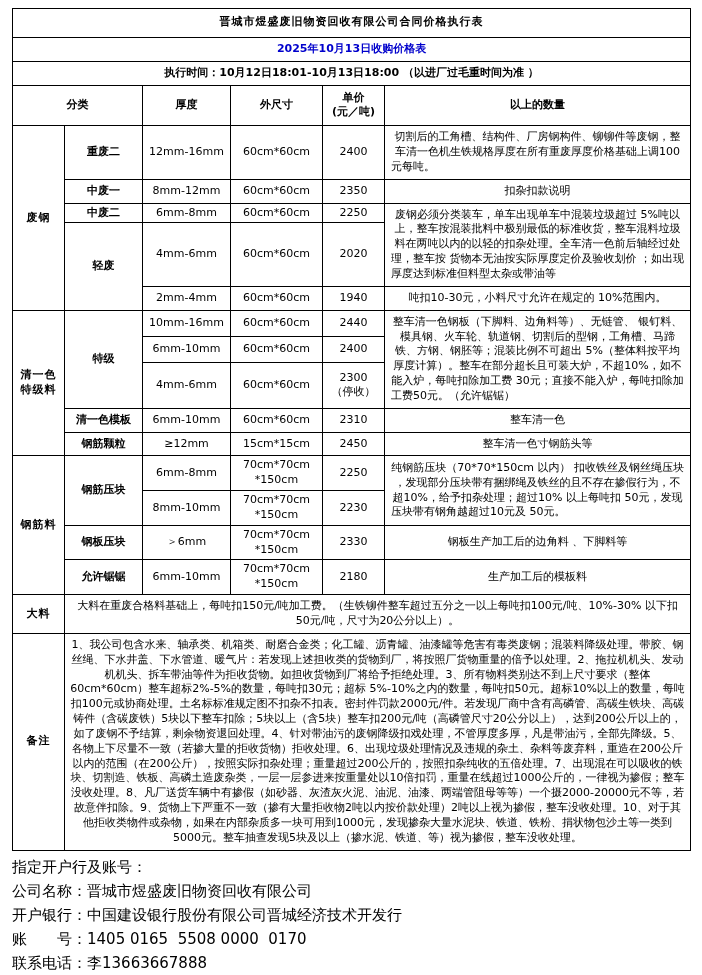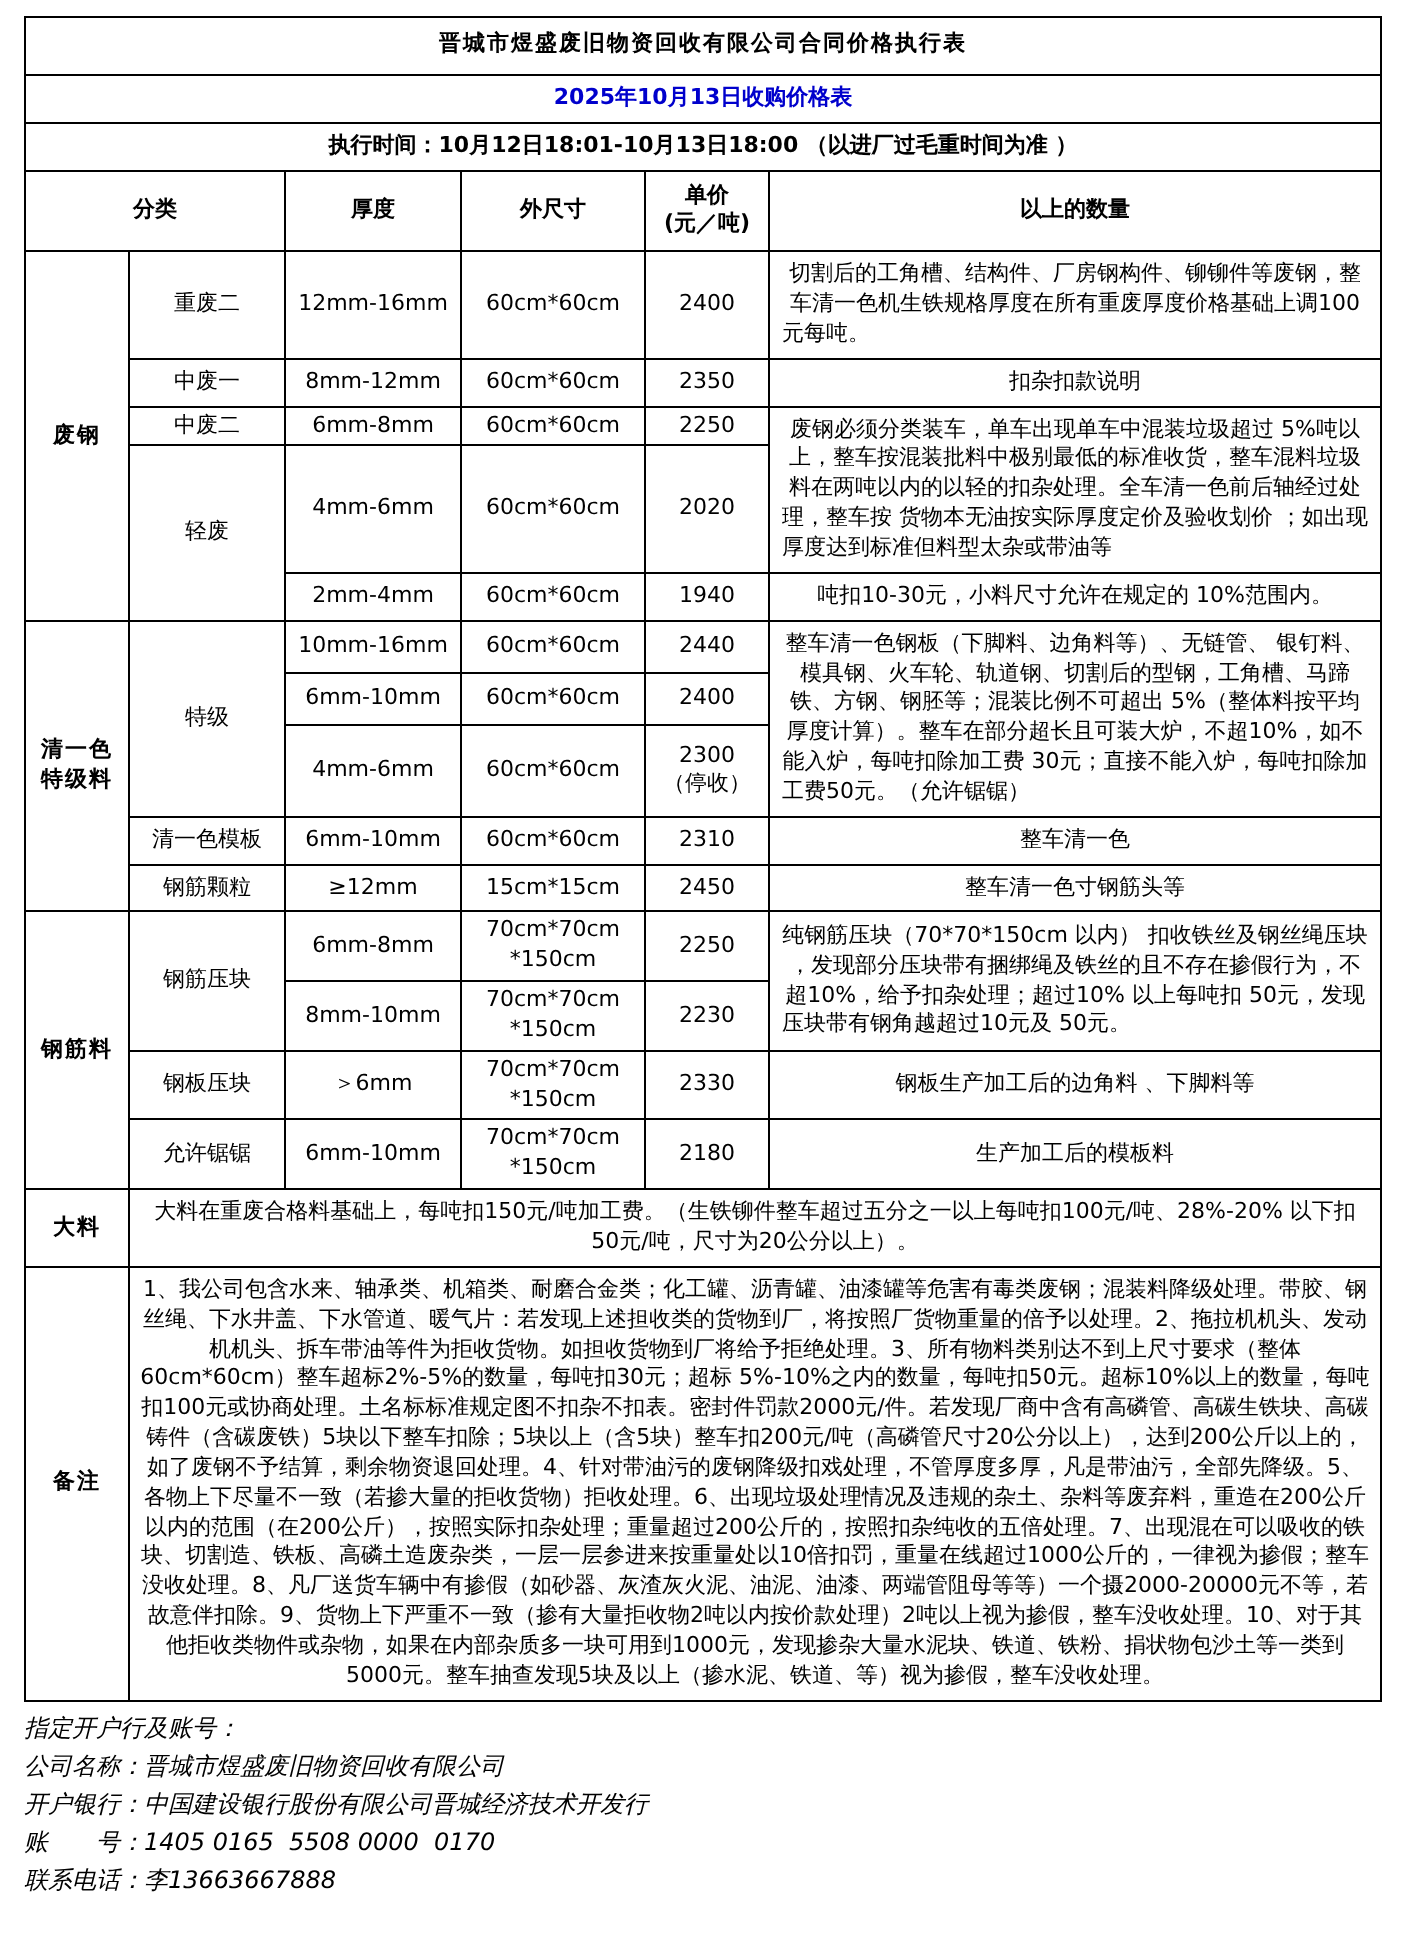--- a/index.html
+++ b/index.html
@@ -49,21 +49,21 @@
     font-weight:bold;
     font-size:12px;
     padding:5px 0 !important;
   }
   .grp{
     font-weight:bold;
     font-size:13px;
     letter-spacing:1px;
   }
   .sub{
-    font-weight:normal;
+    font-weight:bold;
     font-size:12px;
   }
   .price{
     font-weight:normal;
     font-size:12px;
   }
   .desc{
     text-align:justify;
     text-align-last:left;
     font-size:10.5px;
@@ -83,23 +83,22 @@
     padding:4px 5px !important;
   }
   .daliao{
     text-align:justify;
     font-size:10.5px;
     line-height:1.5;
     padding:4px 6px !important;
   }
   .footer{
     margin-top:4px;
-    font-size:12px;
+    font-size:15px;
     line-height:1.6;
-    font-style:italic;
   }
   .footer div{white-space:pre;}
 </style>
 </head>
 <body>
 
 <div class="page">
 <table class="main">
   <colgroup>
     <col style="width:52px">
@@ -220,21 +219,21 @@
   <tr>
     <td class="sub">允许锯锯</td>
     <td>6mm-10mm</td>
     <td>70cm*70cm<br>*150cm</td>
     <td class="price">2180</td>
     <td class="desc-c">生产加工后的模板料</td>
   </tr>
 
   <tr>
     <td class="grp">大料</td>
-    <td class="daliao" colspan="5">大料在重废合格料基础上，每吨扣150元/吨加工费。（生铁铆件整车超过五分之一以上每吨扣100元/吨、28%-20% 以下扣50元/吨，尺寸为20公分以上）。</td>
+    <td class="daliao" colspan="5">大料在重废合格料基础上，每吨扣150元/吨加工费。（生铁铆件整车超过五分之一以上每吨扣100元/吨、10%-30% 以下扣50元/吨，尺寸为20公分以上）。</td>
   </tr>
 
   <tr>
     <td class="grp">备注</td>
     <td class="bignote" colspan="5">1、我公司包含水来、轴承类、机箱类、耐磨合金类；化工罐、沥青罐、油漆罐等危害有毒类废钢；混装料降级处理。带胶、钢丝绳、下水井盖、下水管道、暖气片：若发现上述担收类的货物到厂，将按照厂货物重量的倍予以处理。2、拖拉机机头、发动机机头、拆车带油等件为拒收货物。如担收货物到厂将给予拒绝处理。3、所有物料类别达不到上尺寸要求（整体 60cm*60cm）整车超标2%-5%的数量，每吨扣30元；超标 5%-10%之内的数量，每吨扣50元。超标10%以上的数量，每吨扣100元或协商处理。土名标标准规定图不扣杂不扣表。密封件罚款2000元/件。若发现厂商中含有高磷管、高碳生铁块、高碳铸件（含碳废铁）5块以下整车扣除；5块以上（含5块）整车扣200元/吨（高磷管尺寸20公分以上），达到200公斤以上的，如了废钢不予结算，剩余物资退回处理。4、针对带油污的废钢降级扣戏处理，不管厚度多厚，凡是带油污，全部先降级。5、各物上下尽量不一致（若掺大量的拒收货物）拒收处理。6、出现垃圾处理情况及违规的杂土、杂料等废弃料，重造在200公斤以内的范围（在200公斤），按照实际扣杂处理；重量超过200公斤的，按照扣杂纯收的五倍处理。7、出现混在可以吸收的铁块、切割造、铁板、高磷土造废杂类，一层一层参进来按重量处以10倍扣罚，重量在线超过1000公斤的，一律视为掺假；整车没收处理。8、凡厂送货车辆中有掺假（如砂器、灰渣灰火泥、油泥、油漆、两端管阻母等等）一个摄2000-20000元不等，若故意伴扣除。9、货物上下严重不一致（掺有大量拒收物2吨以内按价款处理）2吨以上视为掺假，整车没收处理。10、对于其他拒收类物件或杂物，如果在内部杂质多一块可用到1000元，发现掺杂大量水泥块、铁道、铁粉、捐状物包沙土等一类到5000元。整车抽查发现5块及以上（掺水泥、铁道、等）视为掺假，整车没收处理。</td>
   </tr>
 </tbody>
     </table>
 
 <div class="footer">

